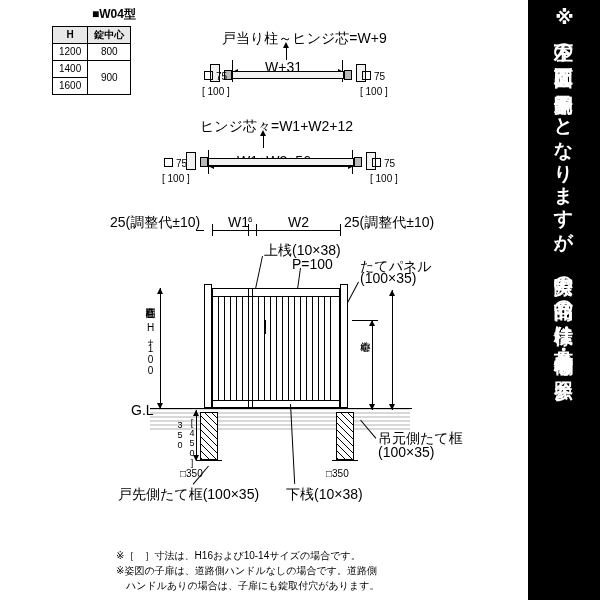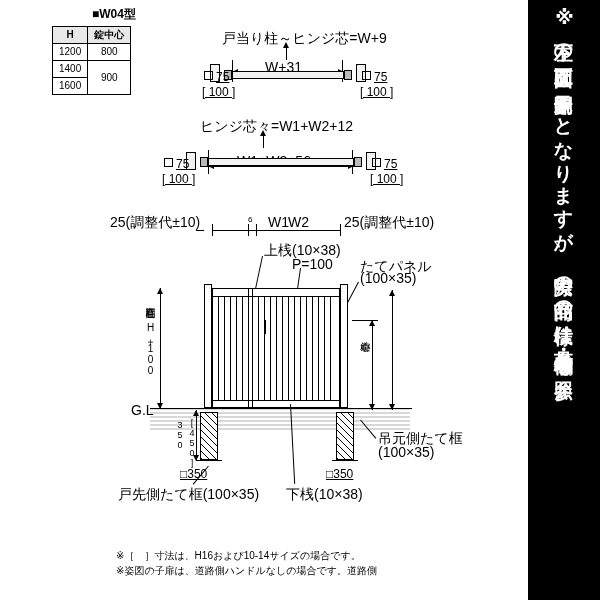--- a/index.html
+++ b/index.html
@@ -24,21 +24,21 @@
     writing-mode:vertical-rl;
     text-orientation:upright;
     font-size:19px;font-weight:bold;line-height:1.22;
     letter-spacing:1px;
     height:588px;
     white-space:normal;
   }
 
   
   .lbl{position:absolute;font-size:14px;line-height:1.15;white-space:nowrap;}
-  .lbl.sm{font-size:12px;text-decoration:underline;}
+  .lbl.sm{font-size:10px;}
   .lbl.xs{font-size:8px;}
   .vlbl{position:absolute;font-size:10px;line-height:1.1;
         writing-mode:vertical-rl;text-orientation:upright;white-space:nowrap;}
   .ln{position:absolute;background:#000;}
   .hln{height:1px;}
   .vln{width:1px;}
   .box{position:absolute;border:1px solid #000;box-sizing:border-box;}
 
   
   .title{position:absolute;left:92px;top:6px;font-size:12px;font-weight:bold;}
@@ -151,21 +151,21 @@
 
   <div class="box" style="left:164px;top:158px;width:9px;height:9px;"></div>
   <div class="lbl sm" style="left:176px;top:158px;">75</div>
   <div class="lbl sm" style="left:162px;top:173px;">[ 100 ]</div>
 
   <div class="box" style="left:372px;top:158px;width:9px;height:9px;"></div>
   <div class="lbl sm" style="left:384px;top:158px;">75</div>
   <div class="lbl sm" style="left:370px;top:173px;">[ 100 ]</div>
 
   <div class="lbl" style="left:110px;top:214px;">25(調整代±10)</div>
-  <div class="lbl" style="left:228px;top:214px;margin-left:40px;">W1</div>
+  <div class="lbl" style="left:228px;top:214px;">W1</div>
   <div class="lbl xs" style="left:248px;top:215px;">6</div>
   <div class="lbl" style="left:288px;top:214px;">W2</div>
   <div class="lbl" style="left:344px;top:214px;">25(調整代±10)</div>
 
   <div class="ln hln" style="left:196px;top:230px;width:8px;"></div>
   <div class="ln vln" style="left:212px;top:224px;height:12px;"></div>
   <div class="ln vln" style="left:248px;top:224px;height:12px;"></div>
   <div class="ln vln" style="left:256px;top:224px;height:12px;"></div>
   <div class="ln vln" style="left:340px;top:224px;height:12px;"></div>
   <div class="ln hln" style="left:212px;top:230px;width:128px;"></div>
@@ -249,18 +249,19 @@
   <div class="lbl" style="left:378px;top:444px;">(100×35)</div>
   <div class="ln" style="left:360px;top:420px;width:1px;height:24px;transform:rotate(-40deg);transform-origin:top;"></div>
 
   <div class="lbl" style="left:118px;top:486px;">戸先側たて框(100×35)</div>
   <div class="ln" style="left:208px;top:466px;width:1px;height:24px;transform:rotate(40deg);transform-origin:top;"></div>
   <div class="lbl" style="left:286px;top:486px;">下桟(10×38)</div>
   <div class="ln" style="left:290px;top:404px;width:1px;height:80px;transform:rotate(-3deg);transform-origin:top;"></div>
 
   <div class="footnote" style="left:116px;top:548px;">※［　］寸法は、H16および10-14サイズの場合です。</div>
   <div class="footnote" style="left:116px;top:563px;">※姿図の子扉は、道路側ハンドルなしの場合です。道路側</div>
+  <div class="footnote" style="left:116px;top:578px;">　ハンドルありの場合は、子扉にも錠取付穴があります。</div>
 
   <div class="banner">
     <div class="vtext">※左下の正面図は親子開きとなりますが、実際の商品の仕様は商品名・備考欄を参照</div>
   </div>
 
 </div>
 
 </body></html>

